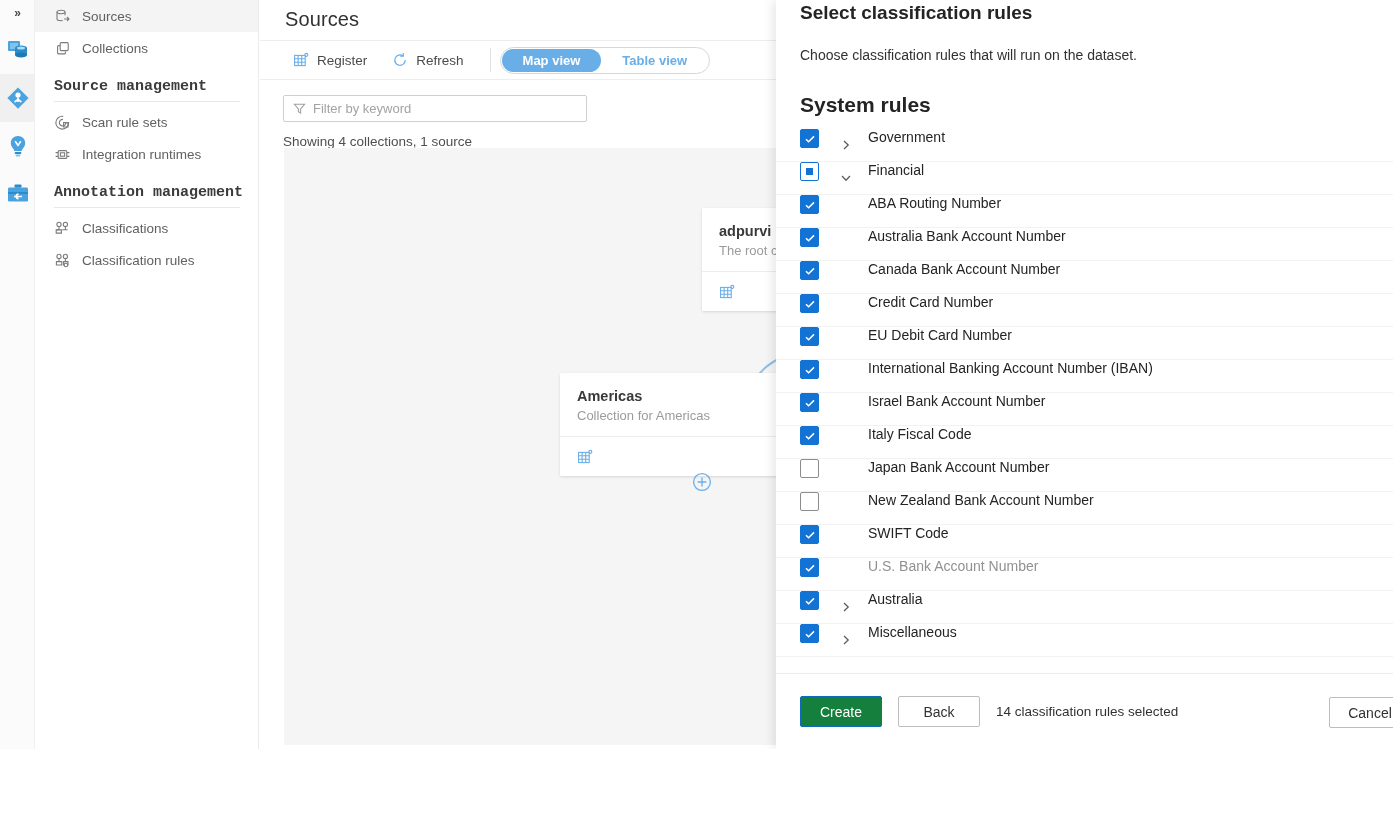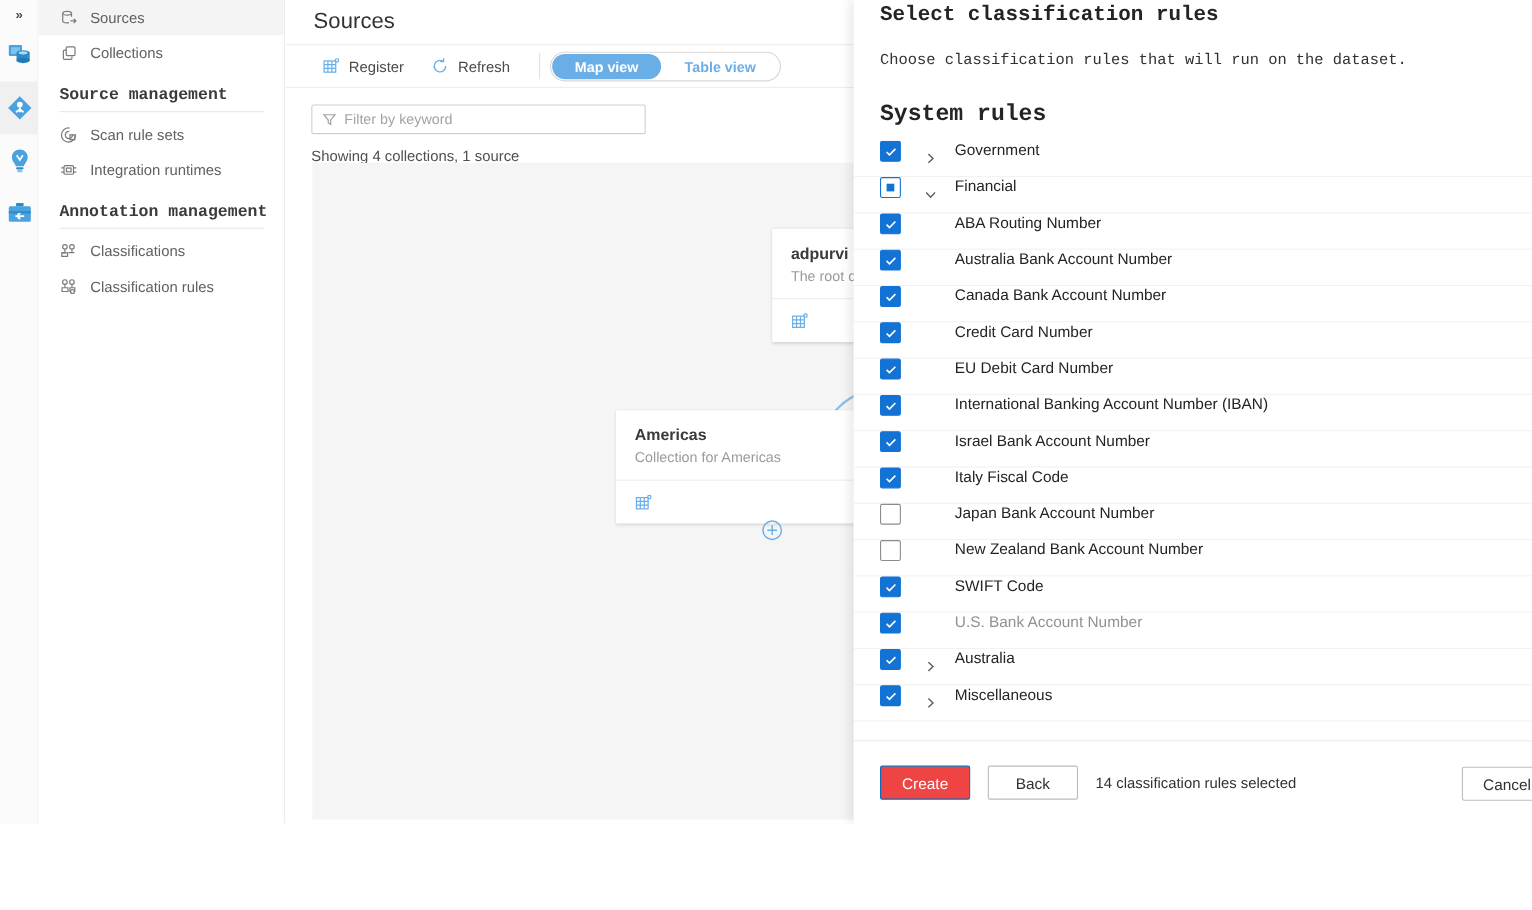--- a/index.html
+++ b/index.html
@@ -173,21 +173,21 @@
   }
 
   
   .flyout {
     position: absolute; right: 0; top: 0;
     width: 617px; height: 749px;
     background: #ffffff;
     box-shadow: -3px 0 10px rgba(0,0,0,.10);
     display: flex; flex-direction: column;
   }
-  .fly-head { padding: 0 24px; font-family: Liberation Mono, monospace; }
+  .fly-head { padding: 0 24px; }
   .fly-title {
     font-size: 19px; color: #242424; font-weight: bold;
     padding-top: 0px; line-height: 26px;
   }
   .fly-desc {
     font-size: 14px; color: #323130; margin-top: 21px;
   }
   .fly-section {
     font-size: 21px; font-weight: bold; color: #242424;
     margin-top: 30px;
@@ -239,21 +239,21 @@
     gap: 16px;
   }
   .btn {
     height: 31px; min-width: 82px;
     border-radius: 2px; font-size: 14px;
     display: inline-flex; align-items: center; justify-content: center;
     cursor: pointer; padding: 0 14px;
     font-family: "Liberation Sans", sans-serif;
     white-space: nowrap;
   }
-  .btn-primary { background: #ef4444; color: #ffffff; border: 1px solid #0f6cbd; }
+  .btn-primary { background: #15803d; color: #ffffff; border: 1px solid #0f6cbd; }
   .btn-default { background: #ffffff; color: #323130; border: 1px solid #bdbdbd; }
   .foot-status { font-size: 13.5px; color: #323130; }
   .foot-spacer { flex: 1 1 auto; }
   .btn-cancel-wrap {
     position: absolute; right: -18px; bottom: 21px;
   }
 </style>
 </head>
 <body>
 

